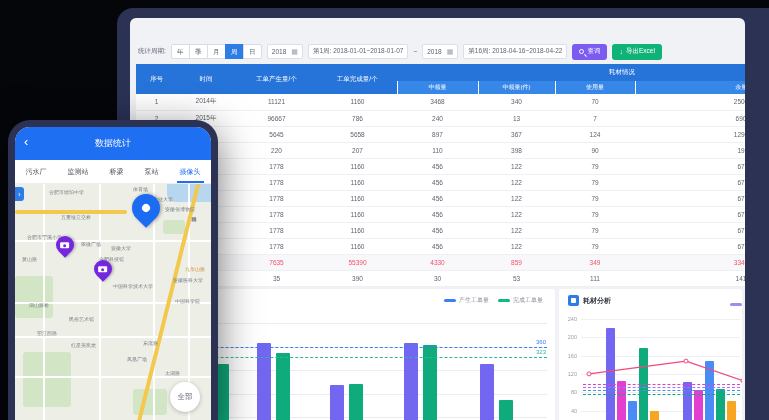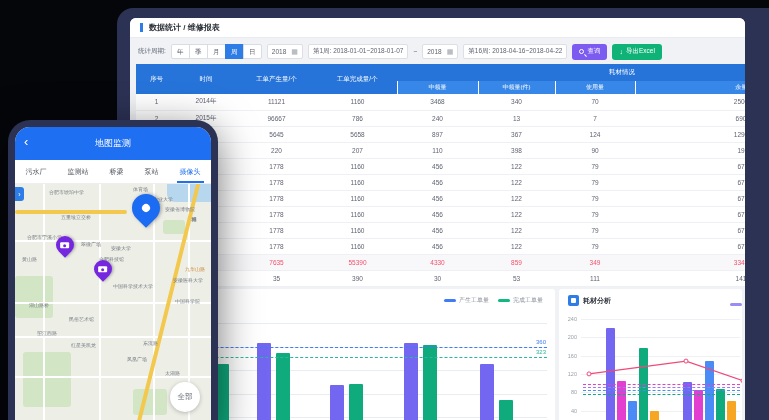--- a/index.html
+++ b/index.html
@@ -100,24 +100,20 @@
             box-shadow:0 1px 4px rgba(0,0,0,.25);cursor:pointer}
 </style>
 </head>
 <body>
 
 <div class="stage">
 
   <div class="desktop-frame"></div>
   <div class="window">
 
-    <div class="crumb-bar">
-      <span class="crumb-accent"></span>
-      <span class="crumb-text">数据统计 / 维修报表</span>
-    </div>
 
     <div class="filters">
       <span>统计周期:</span>
       <span class="seg" id="seg">
           <div class="seg-opt">年</div>
           <div class="seg-opt">季</div>
           <div class="seg-opt">月</div>
           <div class="seg-opt active">周</div>
           <div class="seg-opt">日</div>
         </span>
@@ -370,21 +366,21 @@
           <circle cx="127" cy="72.09" r="2" fill="#fff" stroke="#f0497a" stroke-width="1"></circle>
           <circle cx="184" cy="91.7625" r="2" fill="#fff" stroke="#f0497a" stroke-width="1"></circle>
         </svg>
     </div>
   </div>
 
   <div class="phone-frame">
     <div class="phone-screen">
       <div class="p-header">
         <span class="p-back">‹</span>
-        <span>地图监测</span>
+        <span>数据统计</span>
       </div>
       <div class="p-tabs" id="ptabs">
           <div class="p-tab">污水厂</div>
           <div class="p-tab">监测站</div>
           <div class="p-tab">桥梁</div>
           <div class="p-tab">泵站</div>
           <div class="p-tab active">摄像头</div>
         </div>
       <div class="p-map">
         <div class="water" style="left:152px;top:0;width:44px;height:18px"></div>

